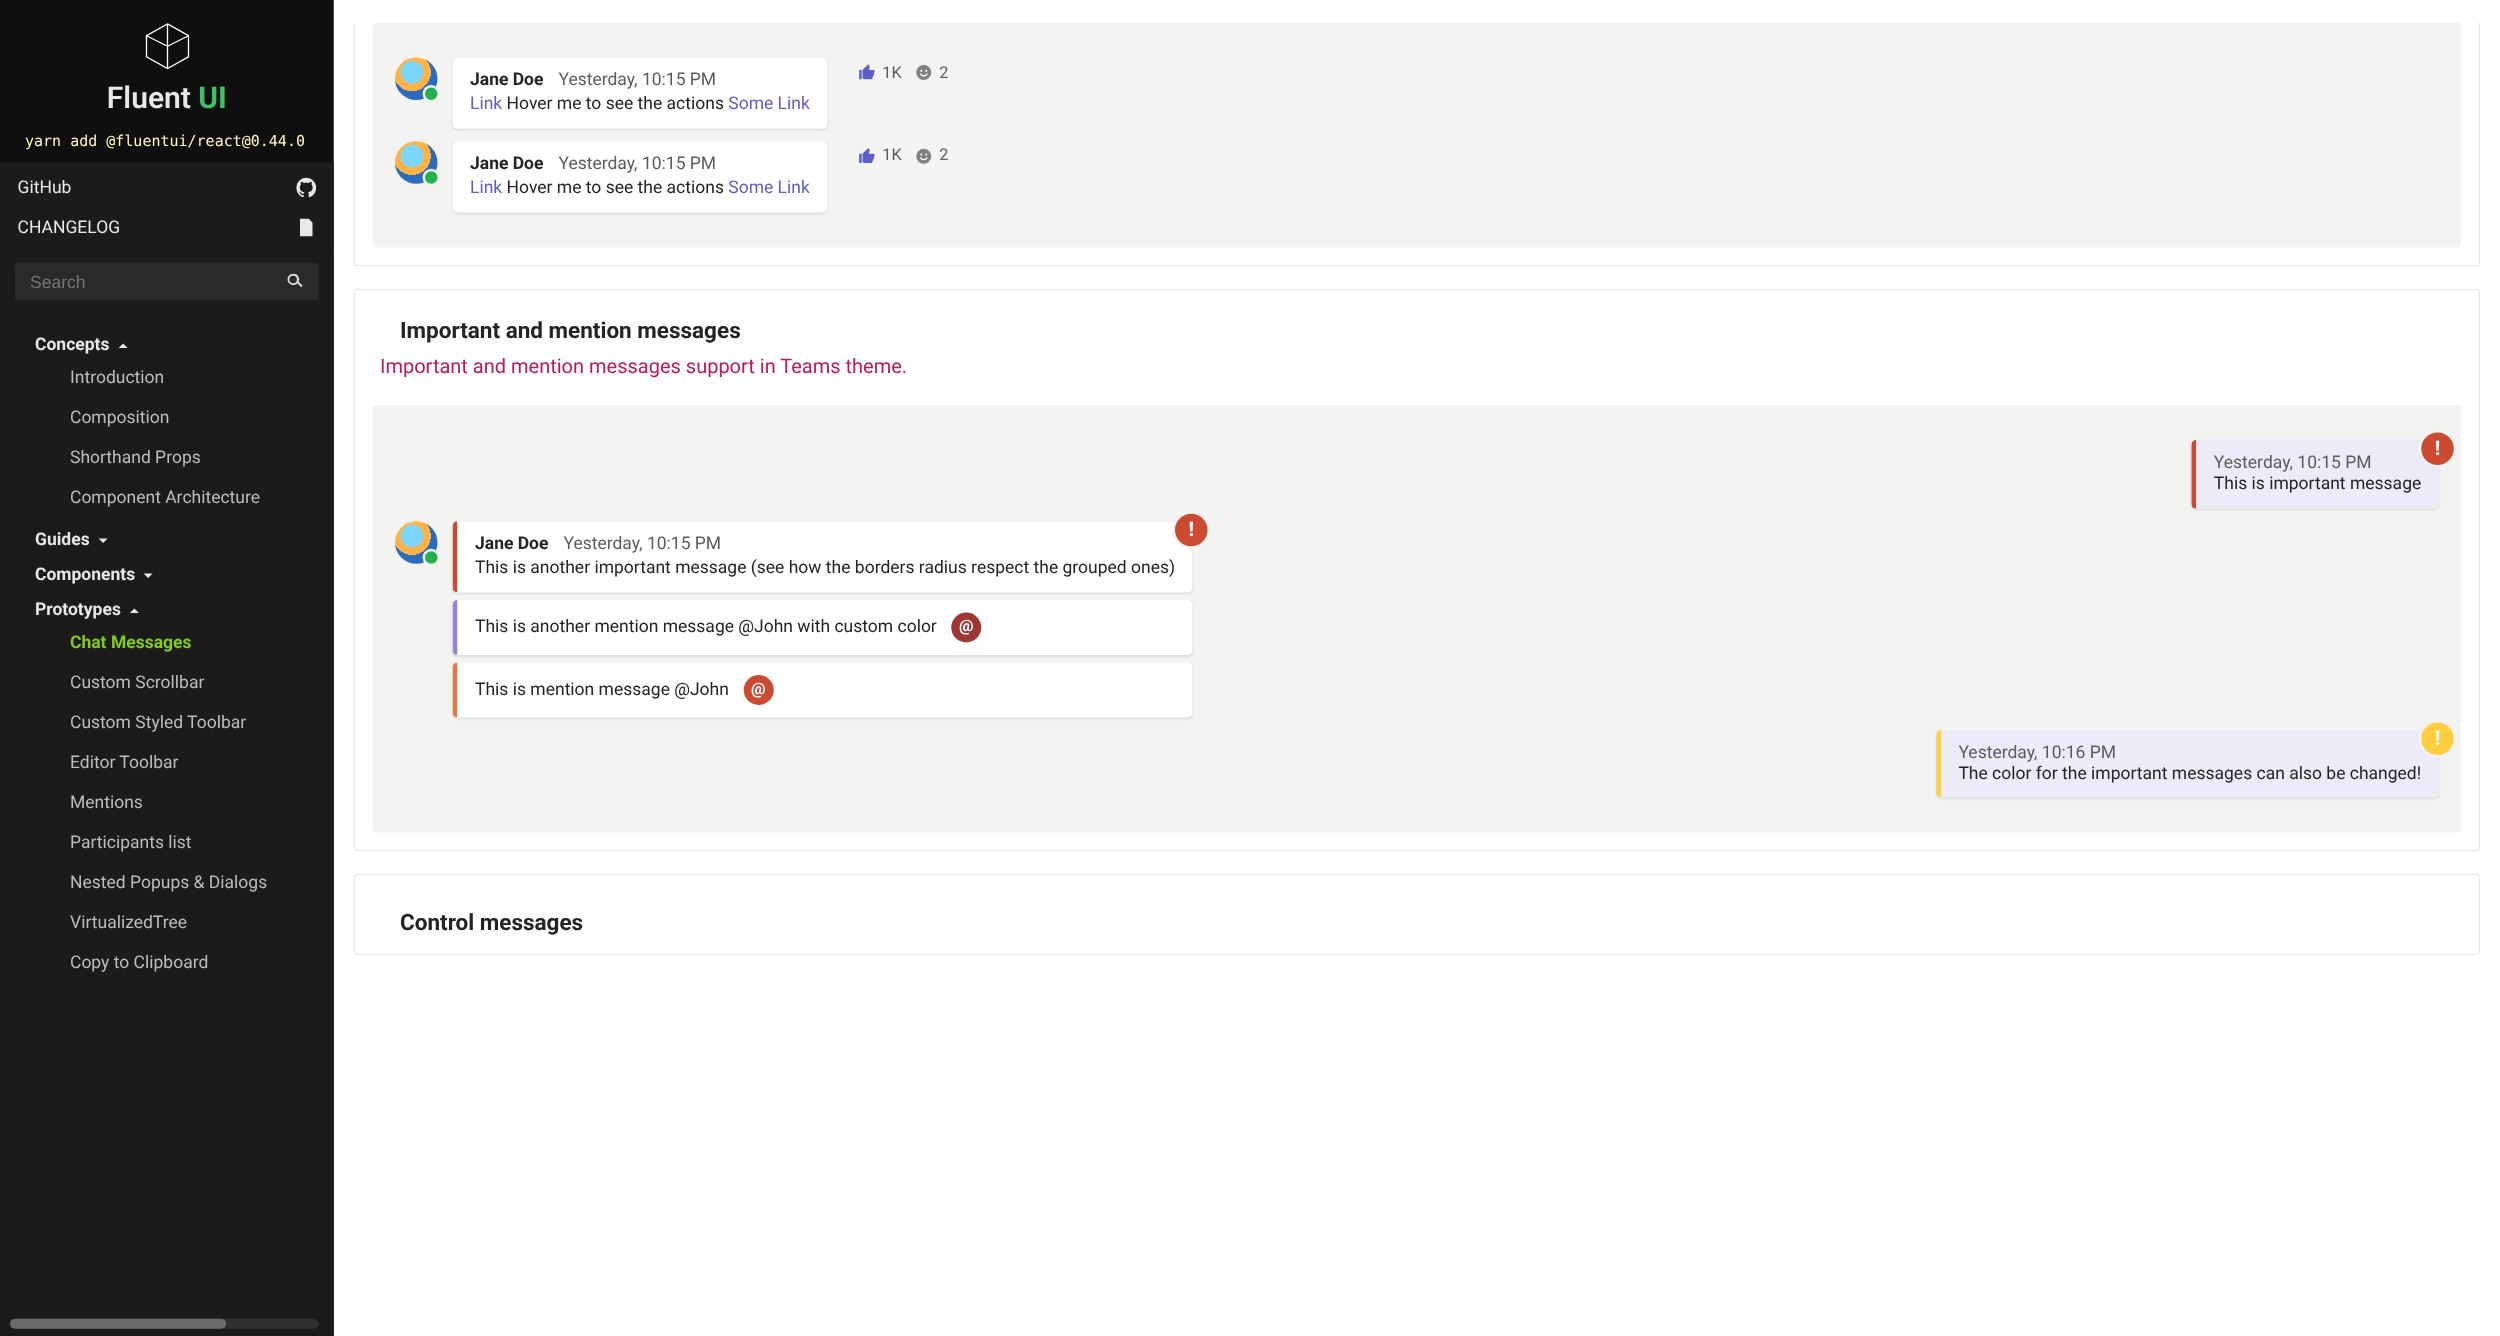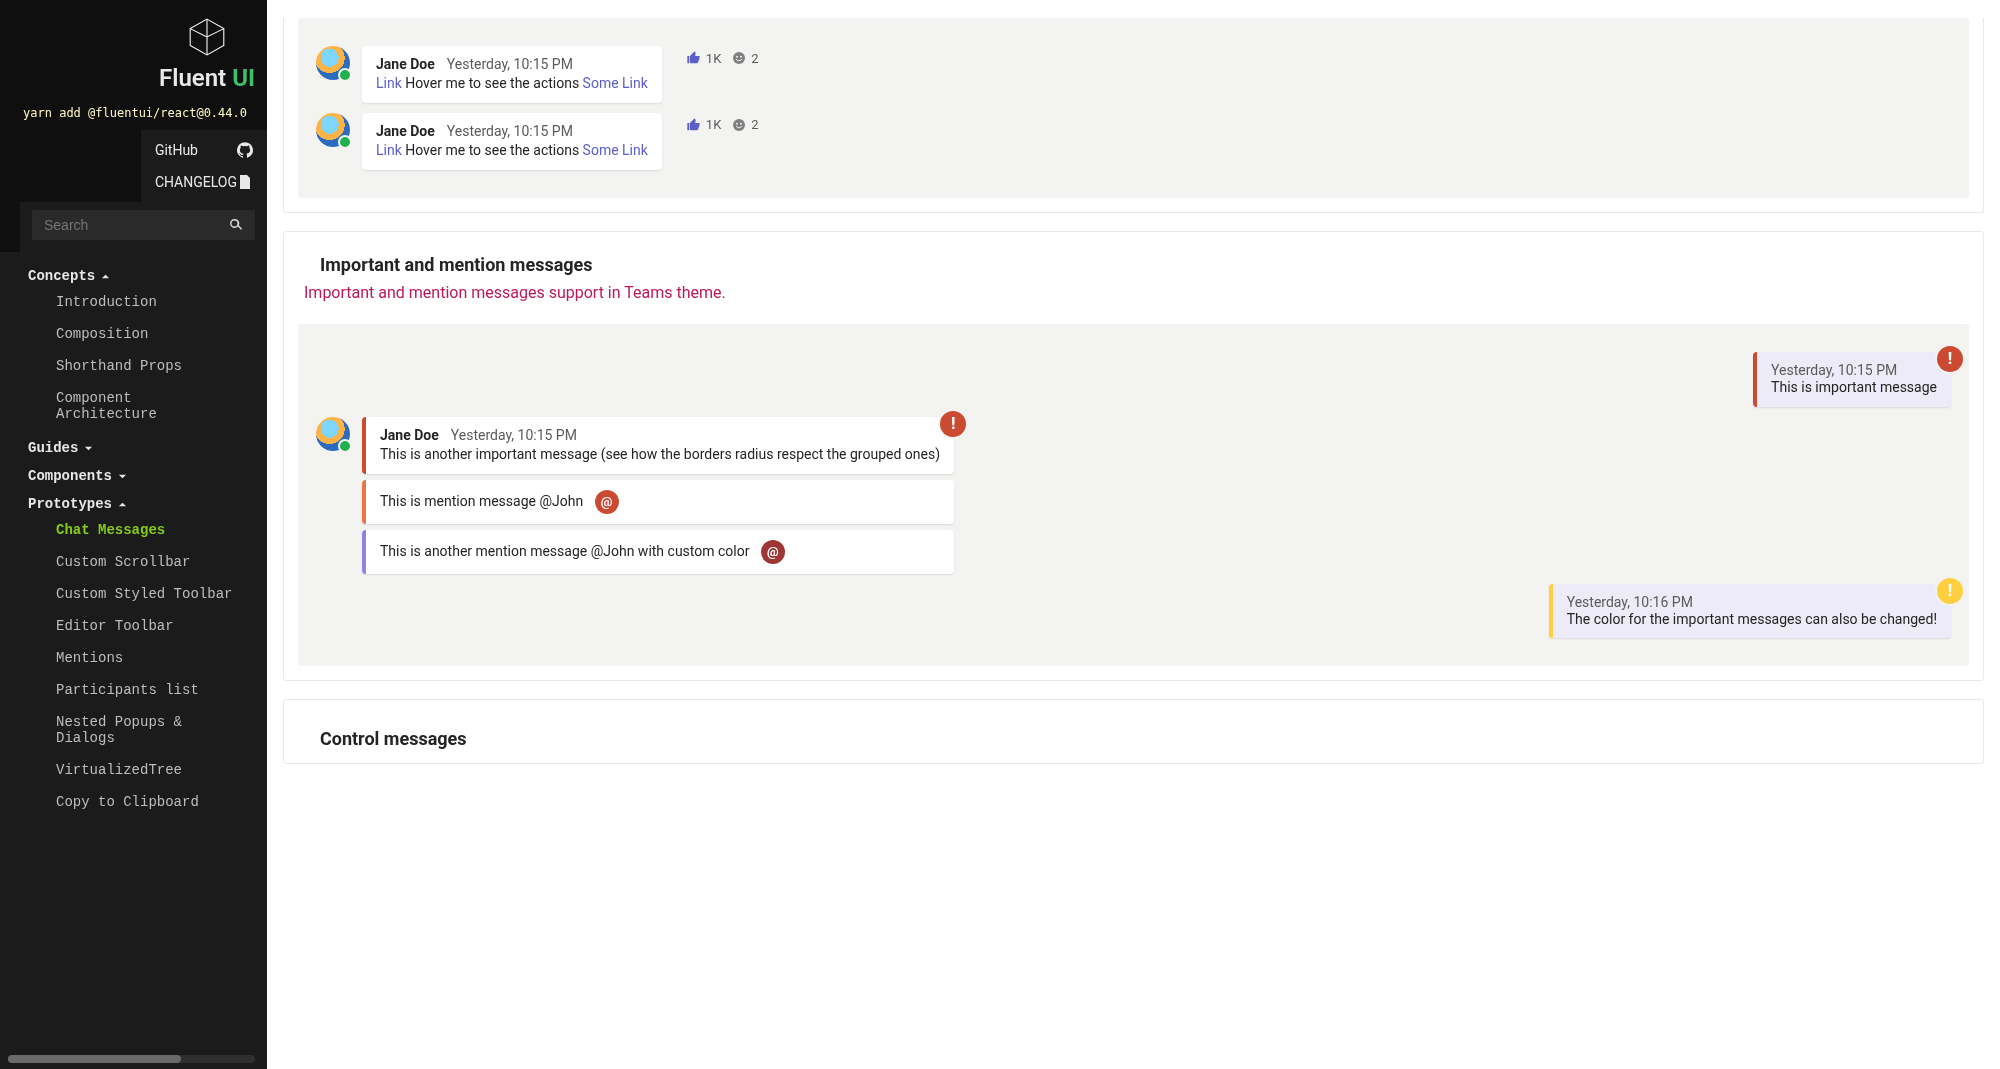--- a/index.html
+++ b/index.html
@@ -35,21 +35,20 @@
   
   .sidebar{
     width:267px;
     flex:0 0 267px;
     background:var(--sidebar-bg2);
     color:var(--sidebar-fg);
     display:flex;
     flex-direction:column;
     position:relative;
     overflow:hidden;
-    align-items:flex-end;
   }
   .sidebar-top{
     text-align:center;
     padding:16px 12px 6px;
   }
   .logo-box{
     display:flex;flex-direction:column;align-items:center;
   }
   .logo-cube{
     width:42px;height:42px;
@@ -91,21 +90,20 @@
   .search-field input{
     flex:1;background:transparent;border:0;outline:0;color:#84cc16;font-size:14px;
   }
   .search-field svg{width:18px;height:18px;fill:#ddd;}
 
   .nav{
     flex:1;
     background:var(--sidebar-bg);
     overflow-y:auto;
     padding:6px 0 10px;
-    font-family:Liberation Mono, monospace;
   }
   .nav-group{
     padding:10px 28px 2px;
     font-weight:700;
     display:flex;align-items:center;gap:6px;
     cursor:pointer;
   }
   .nav-group .caret{width:9px;height:9px;fill:#e8e8e8;}
   .nav-item{
     padding:8px 28px 8px 56px;
@@ -382,27 +380,27 @@
             </div>
           <div class="stack">
             <div class="bubble important-red" style="max-width:640px;">
               <div class="head">
                 <span class="author">Jane Doe</span>
                 <span class="time">Yesterday, 10:15 PM</span>
               </div>
               <div class="body-line">This is another important message (see how the borders radius respect the grouped ones)</div>
               <div class="badge red">!</div>
             </div>
+            <div class="bubble mention-purple" style="max-width:640px;">
+              <span class="body-line">This is another mention message @John with custom color</span>
+              <span class="mention-inline-badge purple">@</span>
+            </div>
             <div class="bubble mention-orange" style="max-width:640px;">
               <span class="body-line">This is mention message @John</span>
               <span class="mention-inline-badge">@</span>
-            </div>
-            <div class="bubble mention-purple" style="max-width:640px;">
-              <span class="body-line">This is another mention message @John with custom color</span>
-              <span class="mention-inline-badge purple">@</span>
             </div>
           </div>
         </div>
 
         <div class="msg-row right">
           <div class="bubble mine important-yellow">
             <div class="time">Yesterday, 10:16 PM</div>
             <div class="body-line">The color for the important messages can also be changed!</div>
             <div class="badge yellow">!</div>
           </div>

